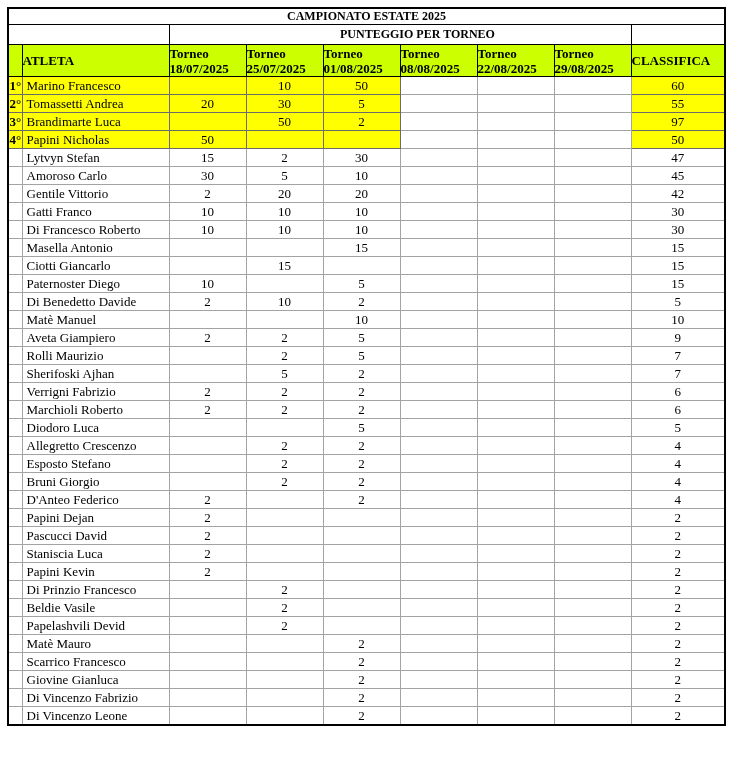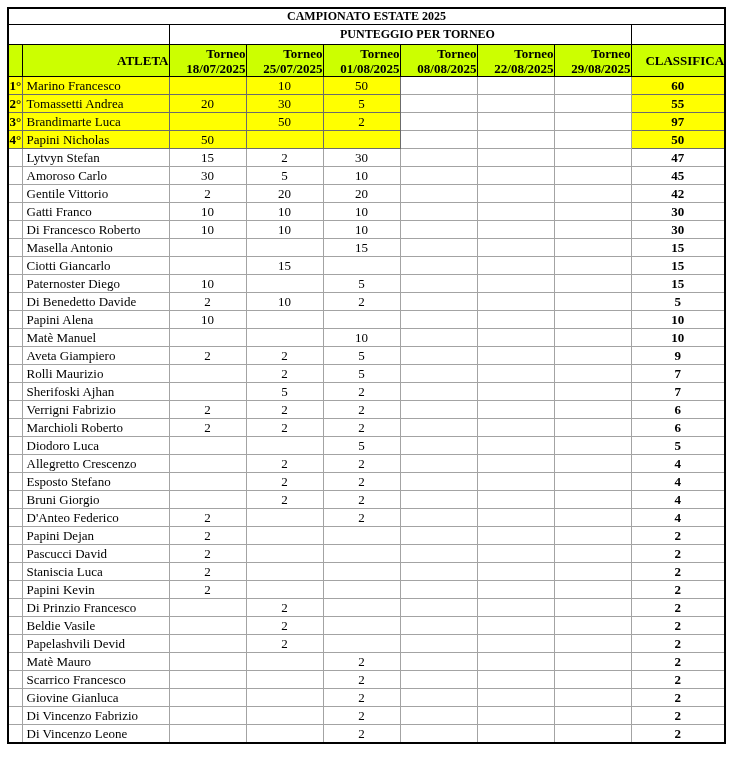--- a/index.html
+++ b/index.html
@@ -32,37 +32,37 @@
     height:15px;
   }
   .subtitle-row .title-cell{height:19px;padding-left:35px;}
   
   .hdr{
     border:1px solid #000;
     background:var(--header-bg);
     font-weight:bold;
     font-size:13px;
     line-height:15px;
-    text-align:right;
+    text-align:left;
     height:31px;
     margin-top:47px;
   }
   
   tbody td{
     border:1px solid #a3a3a3;
     font-size:13px;
     text-align:center;
     height:17px;
   }
   tbody td.name{
     text-align:left;
     padding-left:4px;
   }
   tbody td.pos{font-weight:bold;}
-  tbody td.total{font-weight:bold;}
+  tbody td.total{font-weight:normal;}
   tbody td.hl{
     background:var(--highlight-bg);
     border-color:#6b6b6b;
   }
 </style>
 </head>
 <body>
 
 <table>
   <colgroup>
@@ -254,31 +254,20 @@
         <td class="score">2</td>
         <td class="score">10</td>
         <td class="score">2</td>
         <td class="score"></td>
         <td class="score"></td>
         <td class="score"></td>
         <td class="total">5</td>
       </tr>
       <tr>
         <td class="pos"></td>
-        <td class="name">Papini Alena</td>
-        <td class="score">10</td>
-        <td class="score"></td>
-        <td class="score"></td>
-        <td class="score"></td>
-        <td class="score"></td>
-        <td class="score"></td>
-        <td class="total">10</td>
-      </tr>
-      <tr>
-        <td class="pos"></td>
         <td class="name">Matè Manuel</td>
         <td class="score"></td>
         <td class="score"></td>
         <td class="score">10</td>
         <td class="score"></td>
         <td class="score"></td>
         <td class="score"></td>
         <td class="total">10</td>
       </tr>
       <tr>

